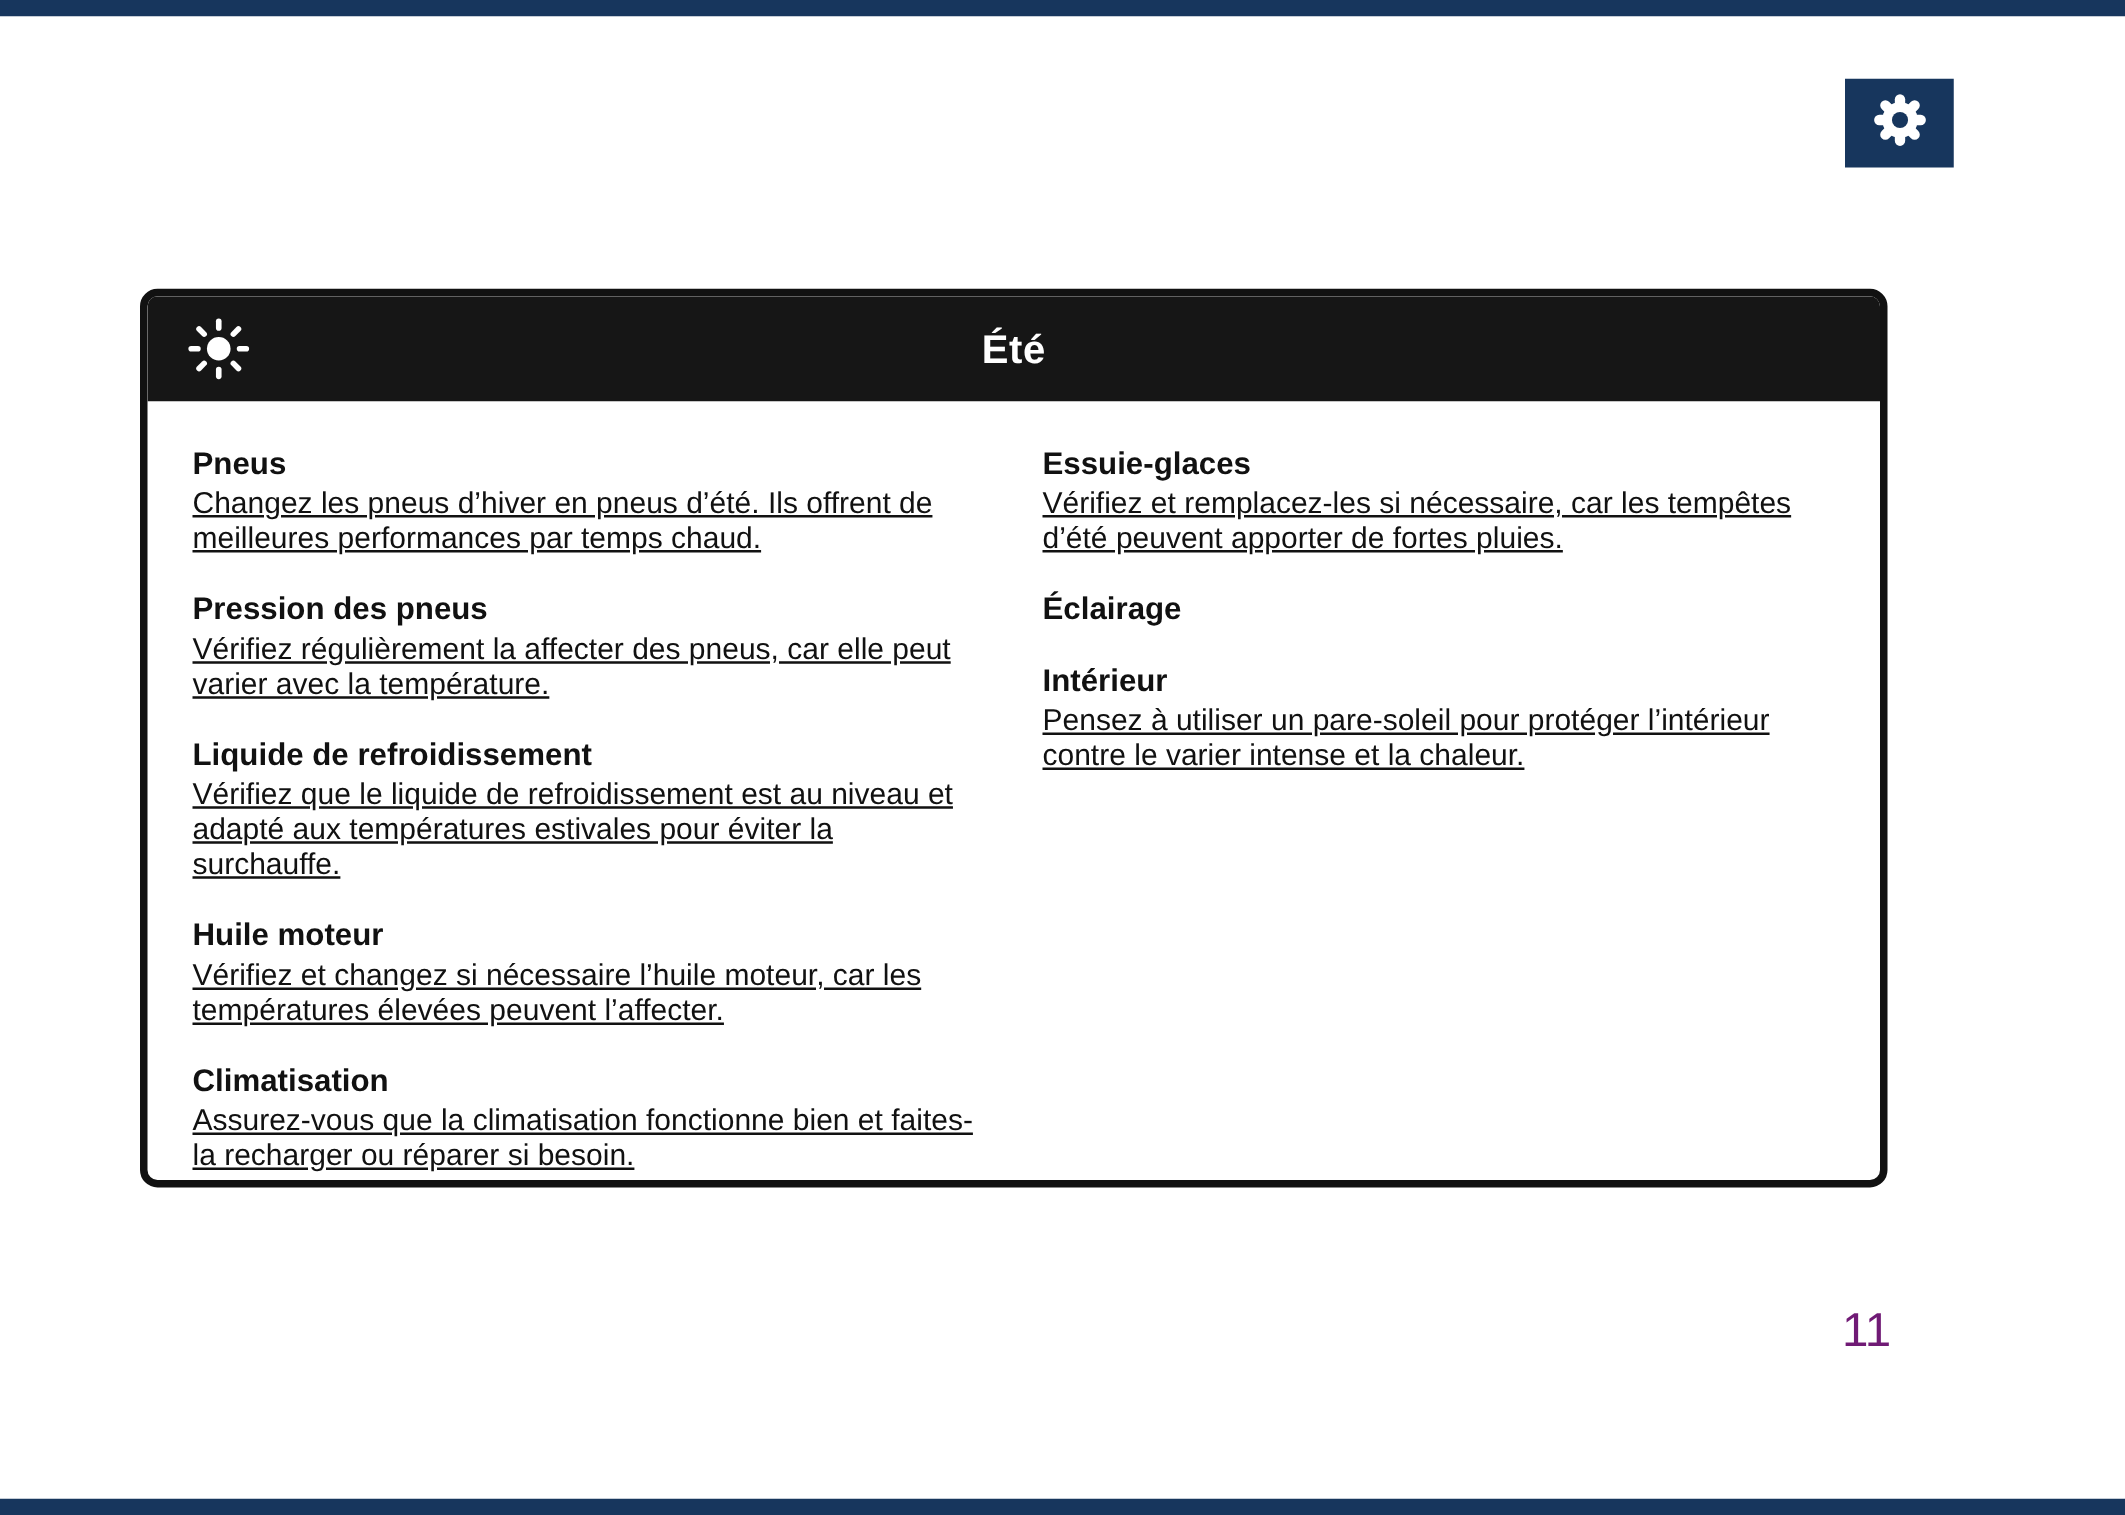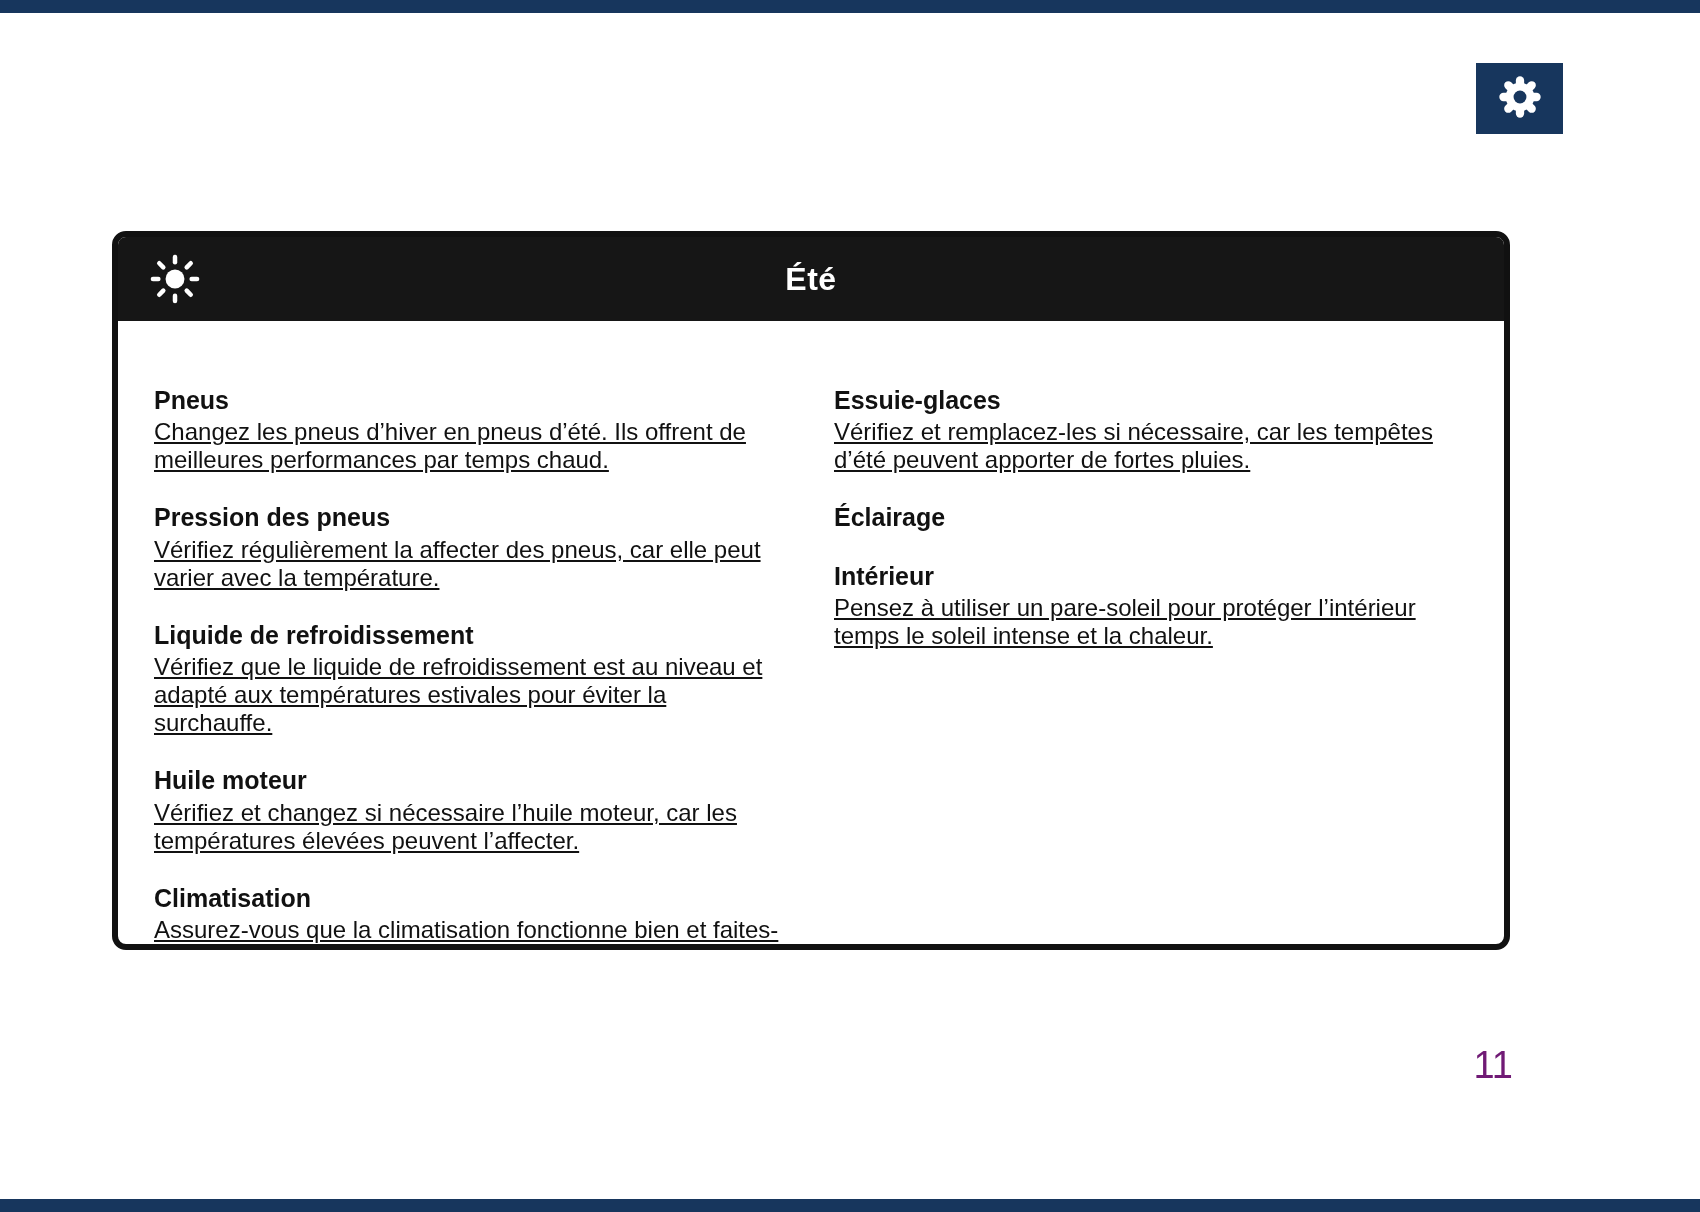--- a/index.html
+++ b/index.html
@@ -71,21 +71,21 @@
   }
   .sun-wrap svg { width: 100%; height: 100%; }
 
   .card-body {
     display: grid;
     grid-template-columns: 1fr 1fr;
     column-gap: 48px;
     padding: 36px 38px 0 36px;
   }
 
-  .section { margin-bottom: 28px; margin-top: 29px; }
+  .section { margin-bottom: 28px; }
   .section h3 {
     font-size: 25px;
     font-weight: bold;
     line-height: 1.17;
     margin-bottom: 3px;
   }
   .section p {
     font-size: 24px;
     line-height: 1.17;
     text-decoration: underline;
@@ -166,21 +166,21 @@
     <div class="column">
       <div class="section">
         <h3>Essuie-glaces</h3>
         <p>Vérifiez et remplacez-les si nécessaire, car les tempêtes d’été peuvent apporter de fortes pluies.</p>
       </div>
       <div class="section">
         <h3>Éclairage</h3>
       </div>
       <div class="section">
         <h3>Intérieur</h3>
-        <p>Pensez à utiliser un pare-soleil pour protéger l’intérieur temps le soleil intense et la chaleur.</p>
+        <p>Pensez à utiliser un pare-soleil pour protéger l’intérieur contre le varier intense et la chaleur.</p>
       </div>
     </div>
   </div>
 </div>
 
 <div class="page-number">11</div>
 
 <div class="edge-bar bottom"></div>
 
 </body></html>

